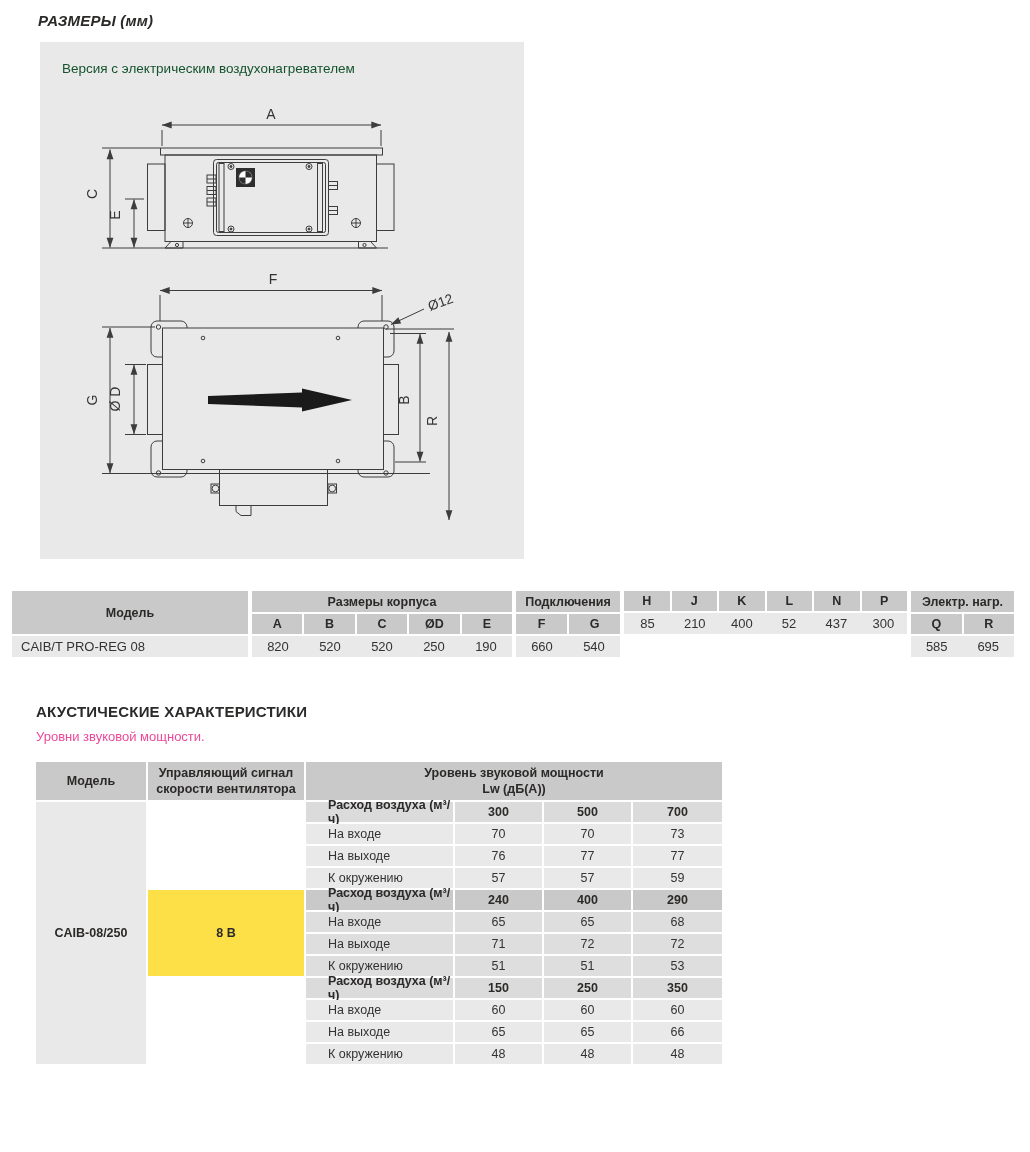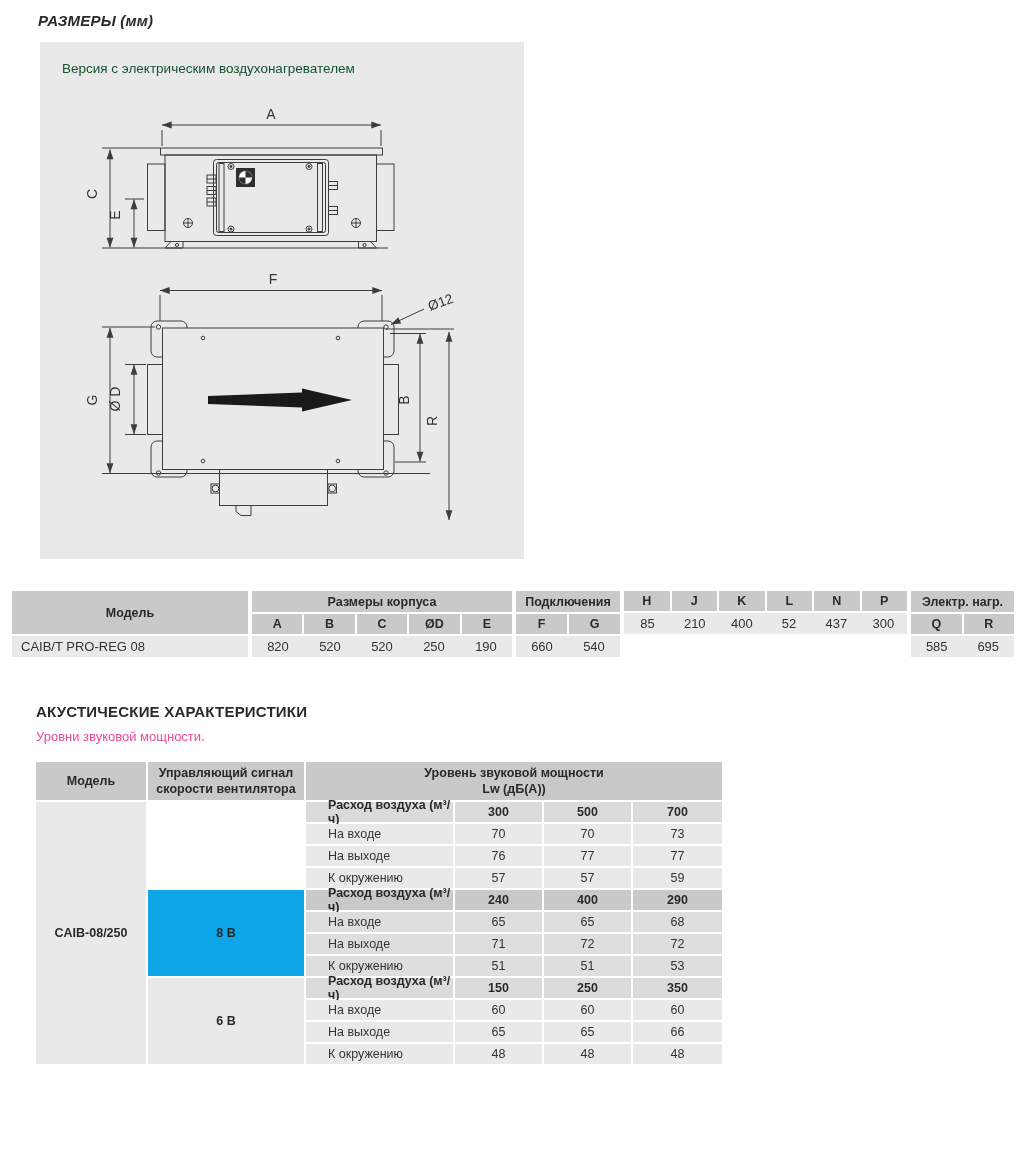--- a/index.html
+++ b/index.html
@@ -26,21 +26,21 @@
   .dt-vals{display:flex;height:21px;background:#e9e9e9;}
   .dt-val{flex:1;display:flex;align-items:center;justify-content:center;font-size:13px;}
   .w264{width:260px}.w104{width:104px}.w283{width:283px}.w103{width:103px}
   
   .atable{position:absolute;left:36px;top:762px;display:grid;
           grid-template-columns:110px 156px 147px 87px 87px 89px;
           grid-template-rows:38px repeat(12,20px);gap:2px;font-size:12.5px;}
   .ac{display:flex;align-items:center;justify-content:center;color:#333;}
   .ah{background:#c9c9c9;font-weight:700;color:#2b2a29;flex-direction:column;text-align:center;line-height:1.3;}
   .bgL{background:#e9e9e9}.bgLf{background:#dbdbdb}
-  .bgD{background:#dedede}.bgDf{background:#c9c9c9}.bgSig{background:#0ea5e9}
+  .bgD{background:#dedede}.bgDf{background:#c9c9c9}.bgSig{background:#fde047}
   .lab{justify-content:flex-start;padding-left:22px}
   .bold{font-weight:700;color:#2b2a29}
 </style>
 </head>
 <body>
 
 <div class="page">
 
   <div class="h1" style="left:38px;top:12px;font-style:italic;">РАЗМЕРЫ (мм)</div>
 
@@ -265,21 +265,20 @@
 
     <div class="ac ah" style="grid-column:1;grid-row:1">Модель</div>
     <div class="ac ah" style="grid-column:3/7;grid-row:1">
       <span>Уровень звуковой мощности</span>
       <span>Lw (дБ(А))</span>
     </div>
     <div class="ac ah" style="grid-column:2;grid-row:1;padding:0 8px">Управляющий сигнал скорости вентилятора</div>
 
     <div class="ac bgL bold" style="grid-column:1;grid-row:2/14">CAIB-08/250</div>
     <div class="ac bgSig bold" style="grid-column:2;grid-row:6/10">8 В</div>
-    <div class="ac bgL bold" style="grid-column:2;grid-row:10/14">6 В</div>
 
     <div class="ac lab bold bgLf" style="grid-column:3;grid-row:2">Расход воздуха (м³/ч)</div>
     <div class="ac bold bgLf" style="grid-column:4;grid-row:2">300</div>
     <div class="ac bold bgLf" style="grid-column:5;grid-row:2">500</div>
     <div class="ac bold bgLf" style="grid-column:6;grid-row:2">700</div>
     <div class="ac lab bgL" style="grid-column:3;grid-row:3">На входе</div>
     <div class="ac bgL" style="grid-column:4;grid-row:3">70</div>
     <div class="ac bgL" style="grid-column:5;grid-row:3">70</div>
     <div class="ac bgL" style="grid-column:6;grid-row:3">73</div>
     <div class="ac lab bgL" style="grid-column:3;grid-row:4">На выходе</div>

